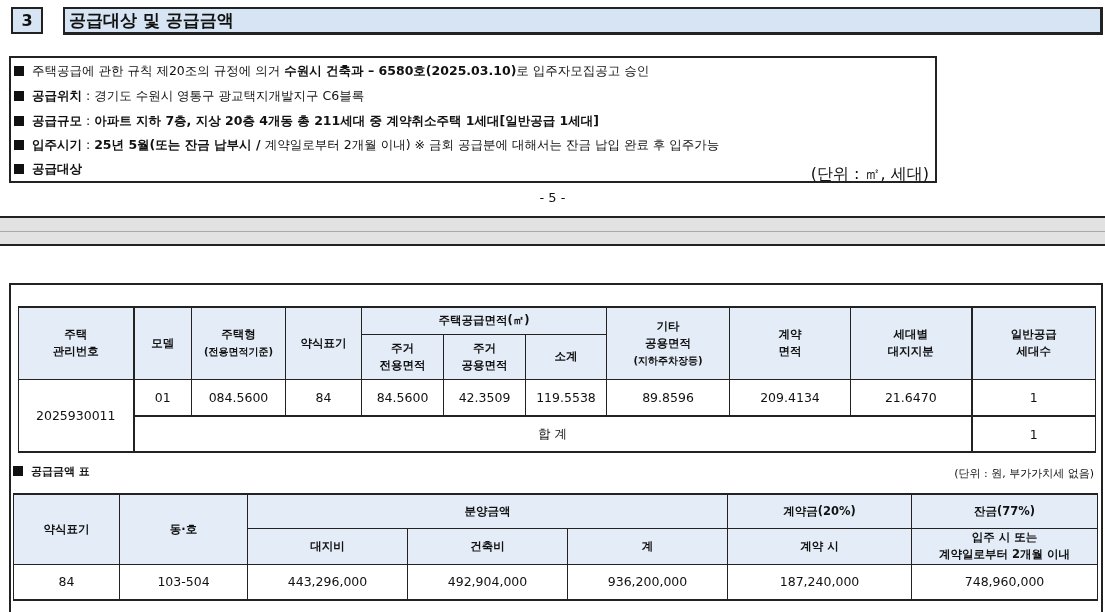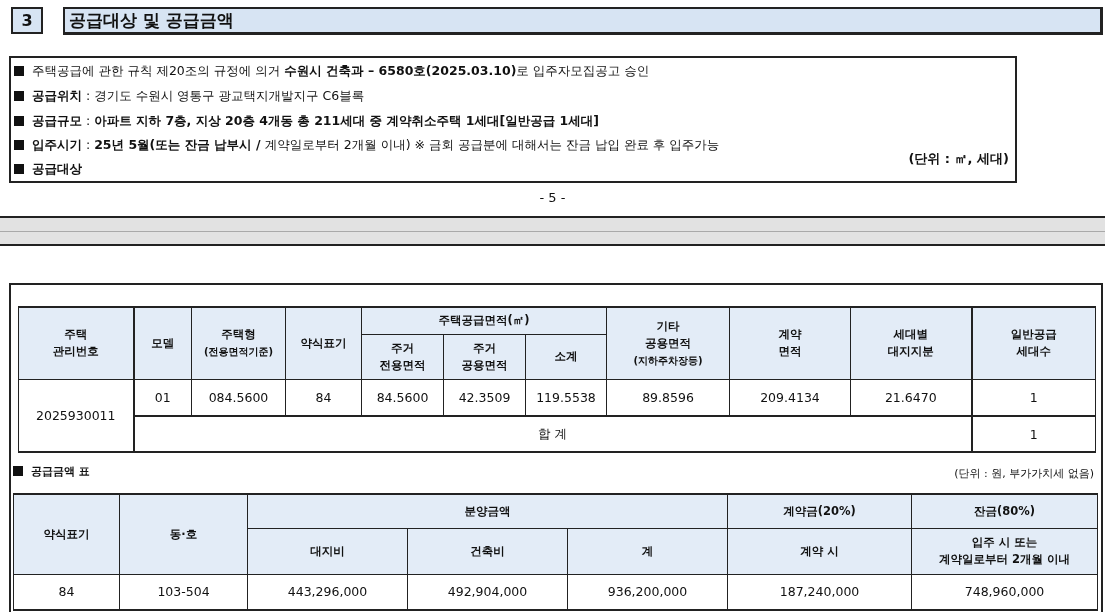--- a/index.html
+++ b/index.html
@@ -8,25 +8,25 @@
   .abs { position:absolute; }
 
   
   .sec-num { left:11px; top:7px; width:32px; height:27px; border:2px solid #222; background:#d7e4f3;
              box-sizing:border-box; font-weight:bold; font-size:16px; display:flex; align-items:center; justify-content:center; }
   .sec-title { left:63px; top:7px; width:1040px; height:28px; border:2px solid #222; border-right-width:3px; border-bottom-width:3px;
                background:#d7e4f3; box-sizing:border-box; font-weight:bold; font-size:17px; padding-left:4px;
                display:flex; align-items:center; }
 
   
-  .info-box { left:9px; top:56px; width:1008px; height:127px; border:2px solid #222; box-sizing:border-box; }
+  .info-box { left:9px; top:56px; width:928px; height:127px; border:2px solid #222; box-sizing:border-box; }
   .info-line { position:absolute; left:3px; font-size:12.5px; white-space:nowrap; }
   .info-line .sq { display:inline-block; width:10px; height:10px; background:#111; margin-right:8px; vertical-align:-1px; }
   .b { font-weight:bold; }
-  .unit1 { position:absolute; right:6px; top:92px; font-size:13px;font-weight:bold; }
+  .unit1 { position:absolute; right:6px; top:106px; font-size:16px; }
 
   .page-num { left:0; top:190px; width:1105px; text-align:center; font-size:13px; }
 
   
   .band { left:0; top:216px; width:1105px; height:30px; box-sizing:border-box;
           border-top:2px solid #222; border-bottom:2px solid #222; background:#e2e2e2; }
   .band-mid { position:absolute; left:0; right:0; top:13px; height:1px; background:#a9a9a9; }
 
   
   .frame { left:9px; top:283px; width:1094px; height:340px; border:2px solid #222; border-bottom:none; box-sizing:border-box; }
@@ -141,23 +141,23 @@
     <col style="width:160px">
       <col style="width:184px">
       <col style="width:186px">
   </colgroup>
   <tbody>
       <tr style="height:34px;">
     <th rowspan="2">약식표기</th>
     <th rowspan="2">동·호</th>
     <th colspan="3">분양금액</th>
     <th>계약금(20%)</th>
-    <th>잔금(80%)</th>
+    <th>잔금(77%)</th>
   </tr>
-  <tr style="height:46px;margin-top:26px;">
+  <tr style="height:36px;margin-top:26px;">
     <th>대지비</th>
     <th>건축비</th>
     <th>계</th>
     <th>계약 시</th>
     <th><span>입주 시 또는</span><br><span>계약일로부터 2개월 이내</span></th>
   </tr>
   <tr style="height:36px;">
     <td>84</td>
     <td>103-504</td>
     <td>443,296,000</td>

